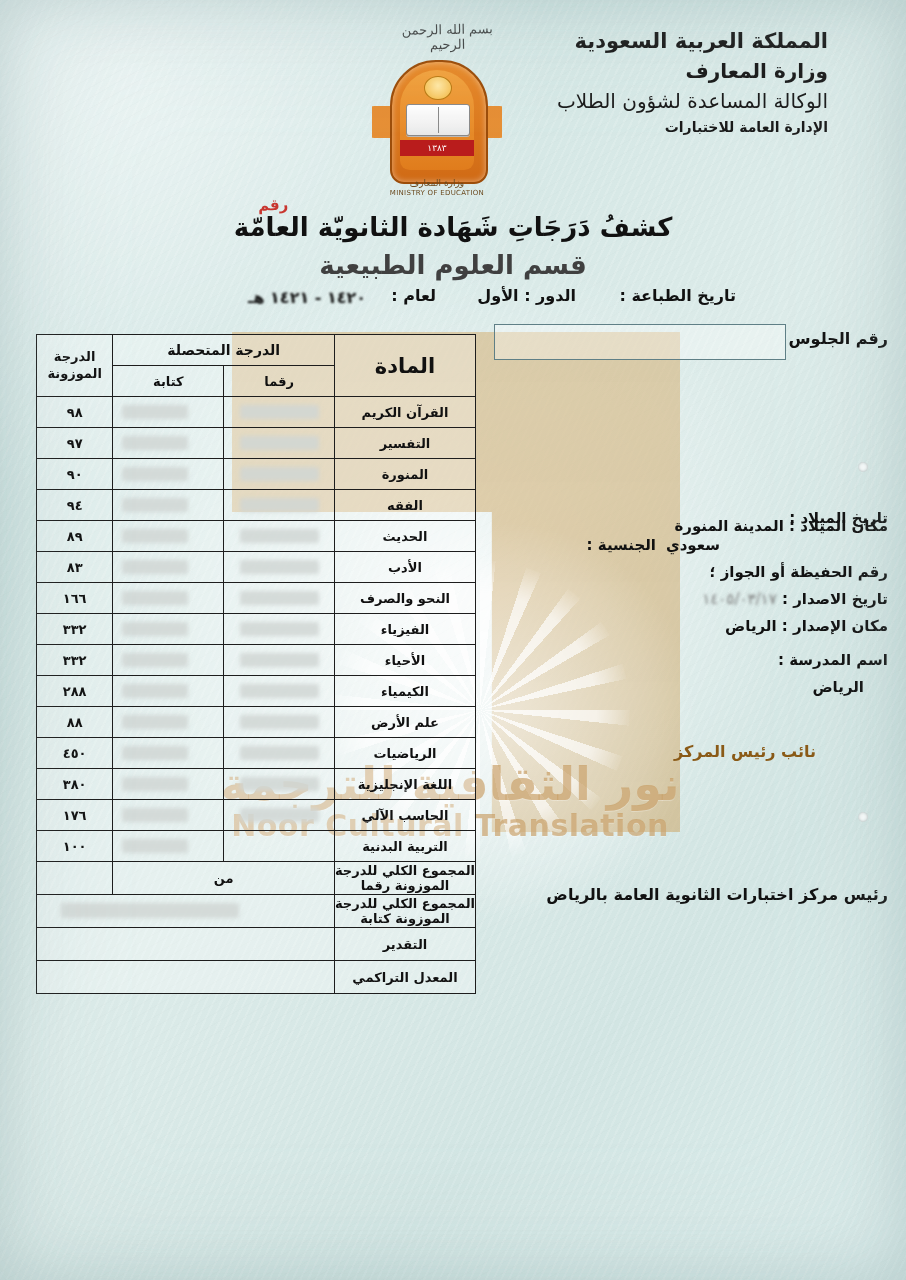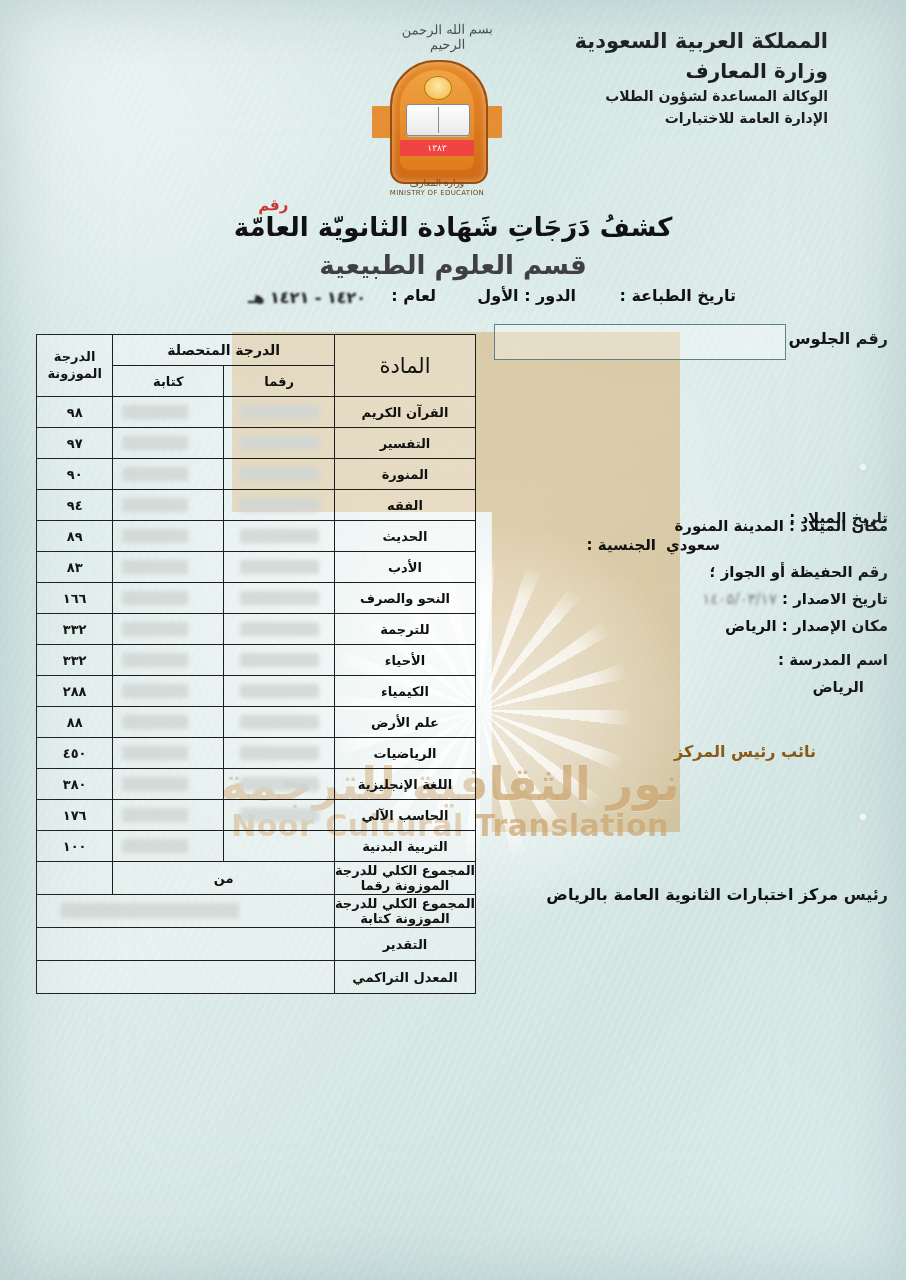--- a/index.html
+++ b/index.html
@@ -81,21 +81,21 @@
   .wm-text .lat{
     display:block;font-size:30px;direction:ltr;letter-spacing:.5px;margin-top:2px;
   }
 
   
   .hdr-right{
     position:absolute;right:78px;top:26px;text-align:right;direction:rtl;color:#1a1a1a;margin-left:45px;
   }
   .hdr-right .l1{font-size:21px;font-weight:bold;line-height:1.45;}
   .hdr-right .l2{font-size:20px;font-weight:bold;line-height:1.5;}
-  .hdr-right .l3{font-size:14px;font-weight:bold;line-height:1.55;}
+  .hdr-right .l3{font-size:20px;font-weight:normal;line-height:1.55;}
   .hdr-right .l4{font-size:14px;font-weight:bold;line-height:1.55;}
 
   .basmala{
     position:absolute;left:390px;top:22px;width:115px;height:34px;
     color:#2a2a2a;font-size:13px;text-align:center;direction:rtl;
     font-family:"DejaVu Serif","Liberation Serif",serif;
     transform:rotate(-1deg);opacity:.85;
   }
   .center-left-label{
     position:absolute;left:80px;top:100px;width:270px;text-align:center;direction:rtl;
@@ -125,21 +125,21 @@
     position:absolute;left:34px;top:44px;width:62px;height:30px;
     background:linear-gradient(180deg,#ffffff,#e9e9e9);
     border:1px solid #8a8a8a;border-radius:3px;
     box-shadow:0 1px 0 #bbb;
   }
   .emblem .book:after{
     content:"";position:absolute;left:50%;top:2px;width:1px;height:26px;background:#8a8a8a;
   }
   .emblem .band{
     position:absolute;left:28px;top:80px;width:74px;height:16px;
-    background:#ef4444;color:#fff;font-size:9px;line-height:16px;text-align:center;
+    background:#b91c1c;color:#fff;font-size:9px;line-height:16px;text-align:center;
   }
   .emblem .wings{
     position:absolute;left:0;top:34px;width:130px;height:56px;
     background:
       radial-gradient(ellipse at 12% 50%, rgba(230,138,44,.95) 0 40%, rgba(230,138,44,0) 41%),
       radial-gradient(ellipse at 88% 50%, rgba(230,138,44,.95) 0 40%, rgba(230,138,44,0) 41%);
   }
   .emblem-caption{
     position:absolute;left:372px;top:178px;width:130px;text-align:center;
     font-size:9px;color:#6b4a1f;line-height:1.25;direction:rtl;
@@ -206,21 +206,21 @@
 
   
   table.grades{
     position:absolute;left:36px;top:334px;width:440px;
     border-collapse:collapse;direction:rtl;background:rgba(255,255,255,0.30);
   }
   table.grades td,table.grades th{
     border:1.6px solid #1d1d1d;padding:0;height:30px;text-align:center;color:#111;
     font-size:13px;font-weight:bold;
   }
-  table.grades .hdr-subject{font-size:21px;font-weight:normal;margin-left:44px;}
+  table.grades .hdr-subject{font-size:21px;font-weight:bold;margin-left:44px;}
   table.grades .hdr-obtained{font-size:14px;}
   table.grades .hdr-small{font-size:13px;}
   table.grades .hdr-weight{font-size:13px;line-height:1.25;}
   td.subject{width:150px;font-size:13px;}
   td.num,td.word{width:120px;}
   td.weight{width:78px;font-size:15px;letter-spacing:1px;border-radius:13px;}
   td.smudge{position:relative;}
   td.smudge:after{
     content:"";position:absolute;left:14%;top:26%;width:72%;height:46%;
     background:rgba(208,214,212,.85);filter:blur(2.2px);border-radius:3px;
@@ -351,21 +351,21 @@
         <td class="word smudge smudge-l"></td>
         <td class="weight">٨٣</td>
       </tr>
       <tr>
         <td class="subject">النحو والصرف</td>
         <td class="num smudge"></td>
         <td class="word smudge smudge-l"></td>
         <td class="weight">١٦٦</td>
       </tr>
       <tr>
-        <td class="subject">للترجمة</td>
+        <td class="subject">الفيزياء</td>
         <td class="num smudge"></td>
         <td class="word smudge smudge-l"></td>
         <td class="weight">٣٣٢</td>
       </tr>
       <tr>
         <td class="subject">الأحياء</td>
         <td class="num smudge"></td>
         <td class="word smudge smudge-l"></td>
         <td class="weight">٣٣٢</td>
       </tr>

